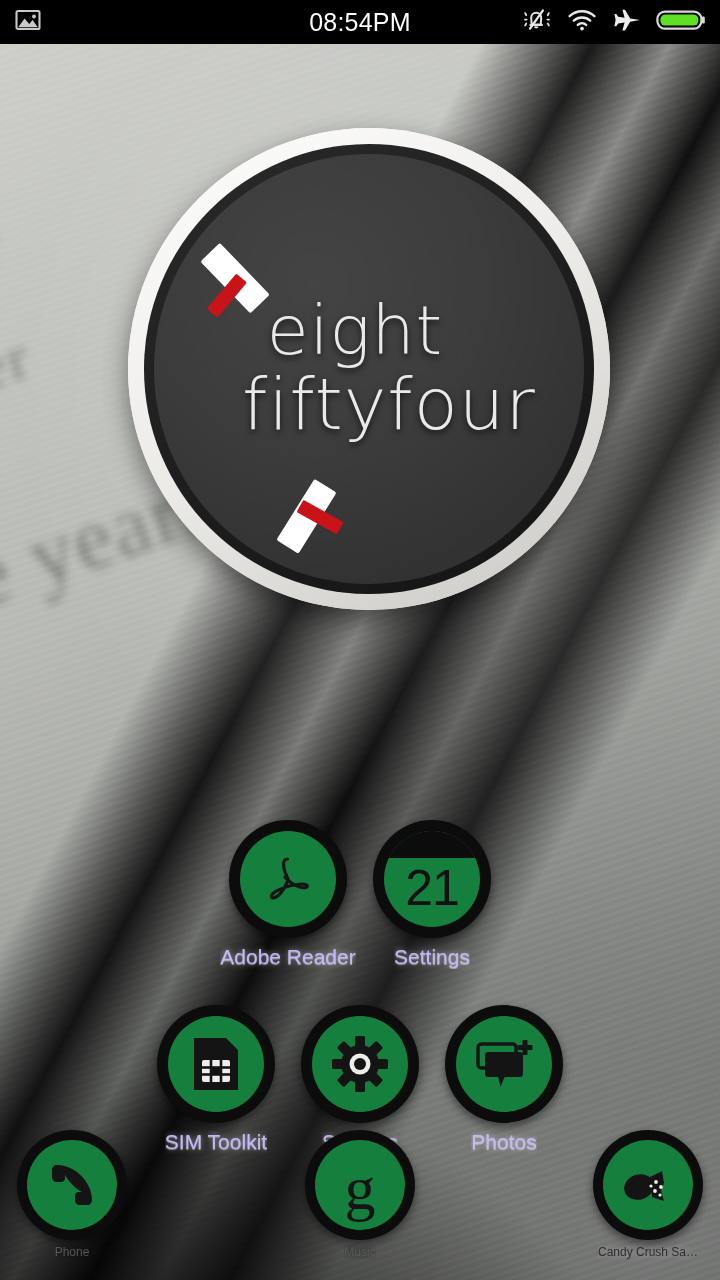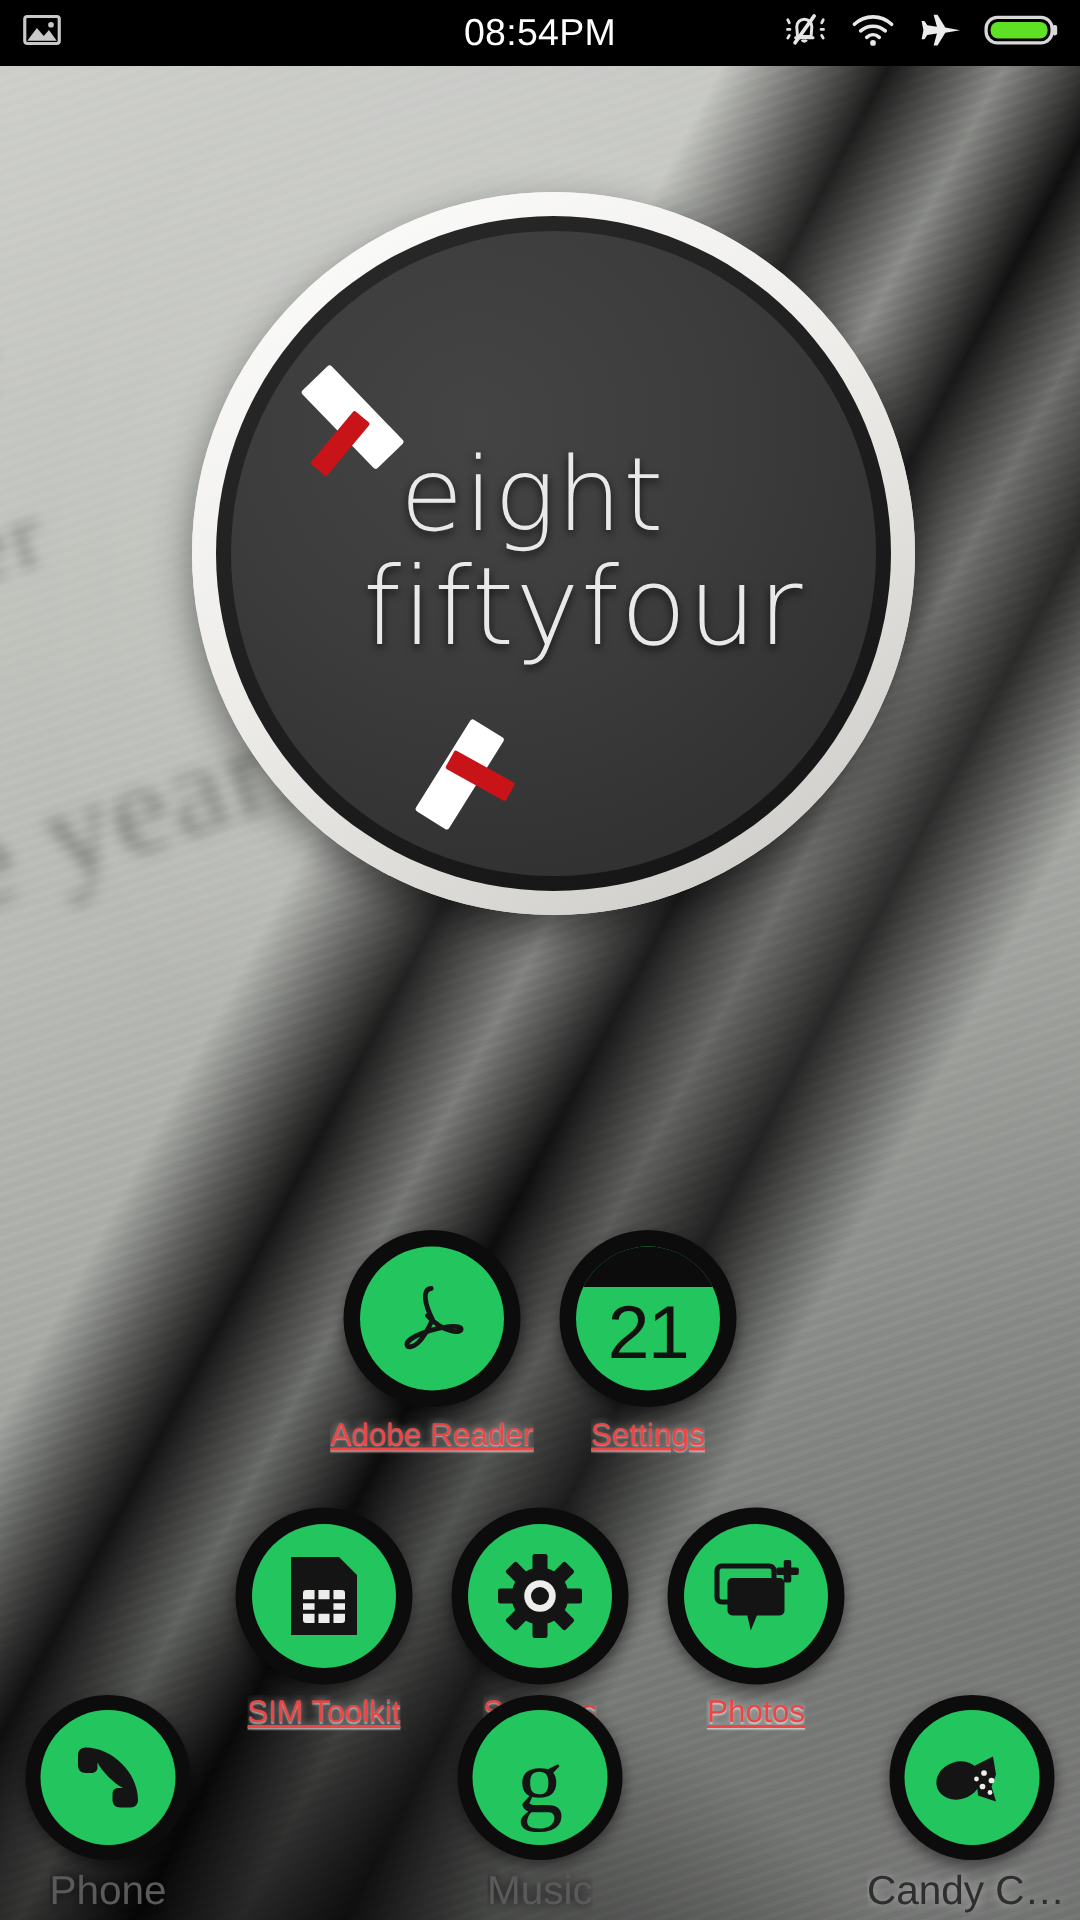--- a/index.html
+++ b/index.html
@@ -143,53 +143,52 @@
   }
   .ring{
     position:absolute; left:0; top:0; width:118px; height:118px;
     border-radius:50%;
     background:#0c0c0c;
     box-shadow:0 4px 10px rgba(0,0,0,0.5);
   }
   .disc{
     position:absolute; left:11px; top:11px; width:96px; height:96px;
     border-radius:50%;
-    background:#22c55e;
+    background:#15803d;
     overflow:hidden;
     display:flex; align-items:center; justify-content:center;
   }
   .glyph{ position:relative; z-index:2; display:block; }
   .applabel{
     margin-top:7px;
     font-size:21px;
-    color:#ef4444;
+    color:#c4b5fd;
     text-shadow:0 0 6px rgba(255,255,255,0.55), 0 1px 1px rgba(255,255,255,0.5);
     white-space:nowrap;
     max-width:150px; overflow:hidden; text-overflow:ellipsis;
     text-align:left;
-    text-decoration:underline;
   }
 
   
   #dock{
     position:absolute; left:0; top:1130px; width:720px; height:150px;
     display:flex; justify-content:space-between; align-items:flex-start;
     padding:0 8px;
     z-index:25;
   }
   .dockapp{
     width:128px; display:flex; flex-direction:column; align-items:center;
     cursor:pointer;
   }
   .dockapp .icon-wrap{ width:110px; height:110px; }
   .dockapp .ring{ width:110px; height:110px; }
   .dockapp .disc{ left:10px; top:10px; width:90px; height:90px; }
   .docklabel{
     margin-top:5px;
-    font-size:27px;
+    font-size:12px;
     color:#2e2e2e;
     text-shadow:0 0 7px rgba(200,200,200,0.75);
     white-space:nowrap;
     max-width:140px; overflow:hidden; text-overflow:ellipsis;
     text-align:right;
   }
   .docklabel.onlight{ color:#232323; text-shadow:0 0 7px rgba(255,255,255,0.6); }
   .docklabel.ondark{ color:#5a5a5a; text-shadow:0 0 7px rgba(0,0,0,0.8); }
 </style>
 </head>

